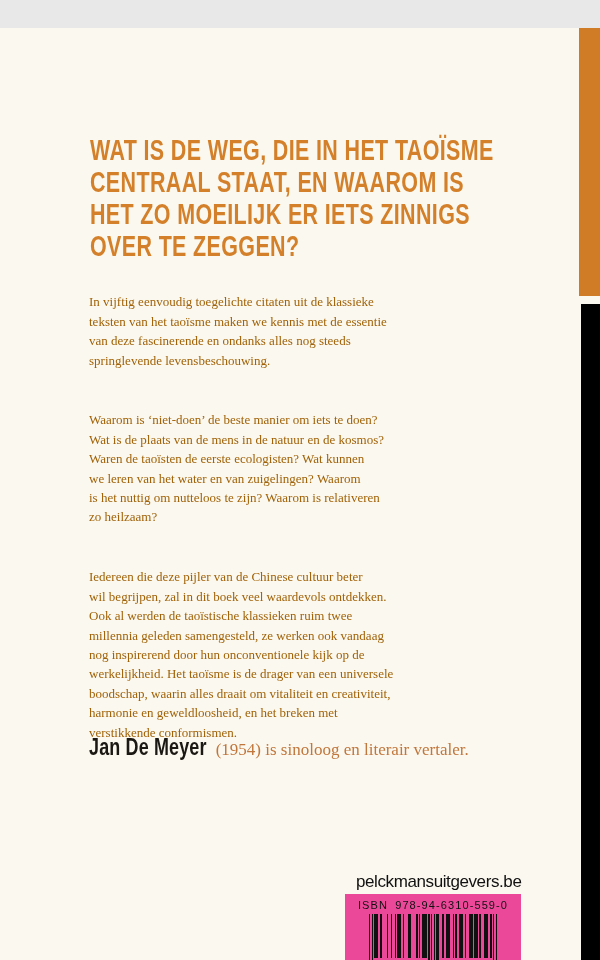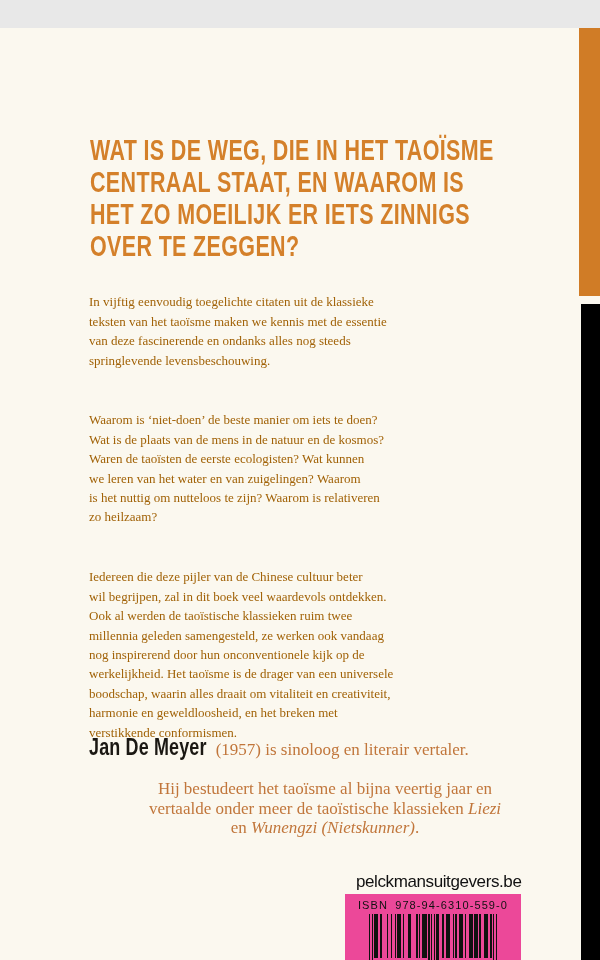--- a/index.html
+++ b/index.html
@@ -135,25 +135,22 @@
 nog inspirerend door hun onconventionele kijk op de
 werkelijkheid. Het taoïsme is de drager van een universele
 boodschap, waarin alles draait om vitaliteit en creativiteit,
 harmonie en geweldloosheid, en het breken met
 verstikkende conformismen.</p>
   </div>
 
   <div class="bio">
     <div class="bio-line1">
       <span class="bio-name">Jan De Meyer</span>
-      <span>(1957) is sinoloog en literair vertaler.</span>
+      <span>(1954) is sinoloog en literair vertaler.</span>
     </div>
-    <div><span>Hij bestudeert het taoïsme al bijna veertig jaar en
-vertaalde onder meer de taoïstische klassieken </span><i>Liezi</i><span>
-en </span><i>Wunengzi (Nietskunner)</i><span>.</span></div>
   </div>
 
   <div class="publisher">pelckmansuitgevers.be</div>
 
   <div class="barcode-panel">
     <div class="isbn">ISBN 978-94-6310-559-0</div>
     <div class="barcode">
       <svg width="128" height="52" viewBox="0 0 95 52" preserveAspectRatio="none">
           <rect x="0" y="0" width="1" height="52"></rect>
           <rect x="2" y="0" width="1" height="52"></rect>

